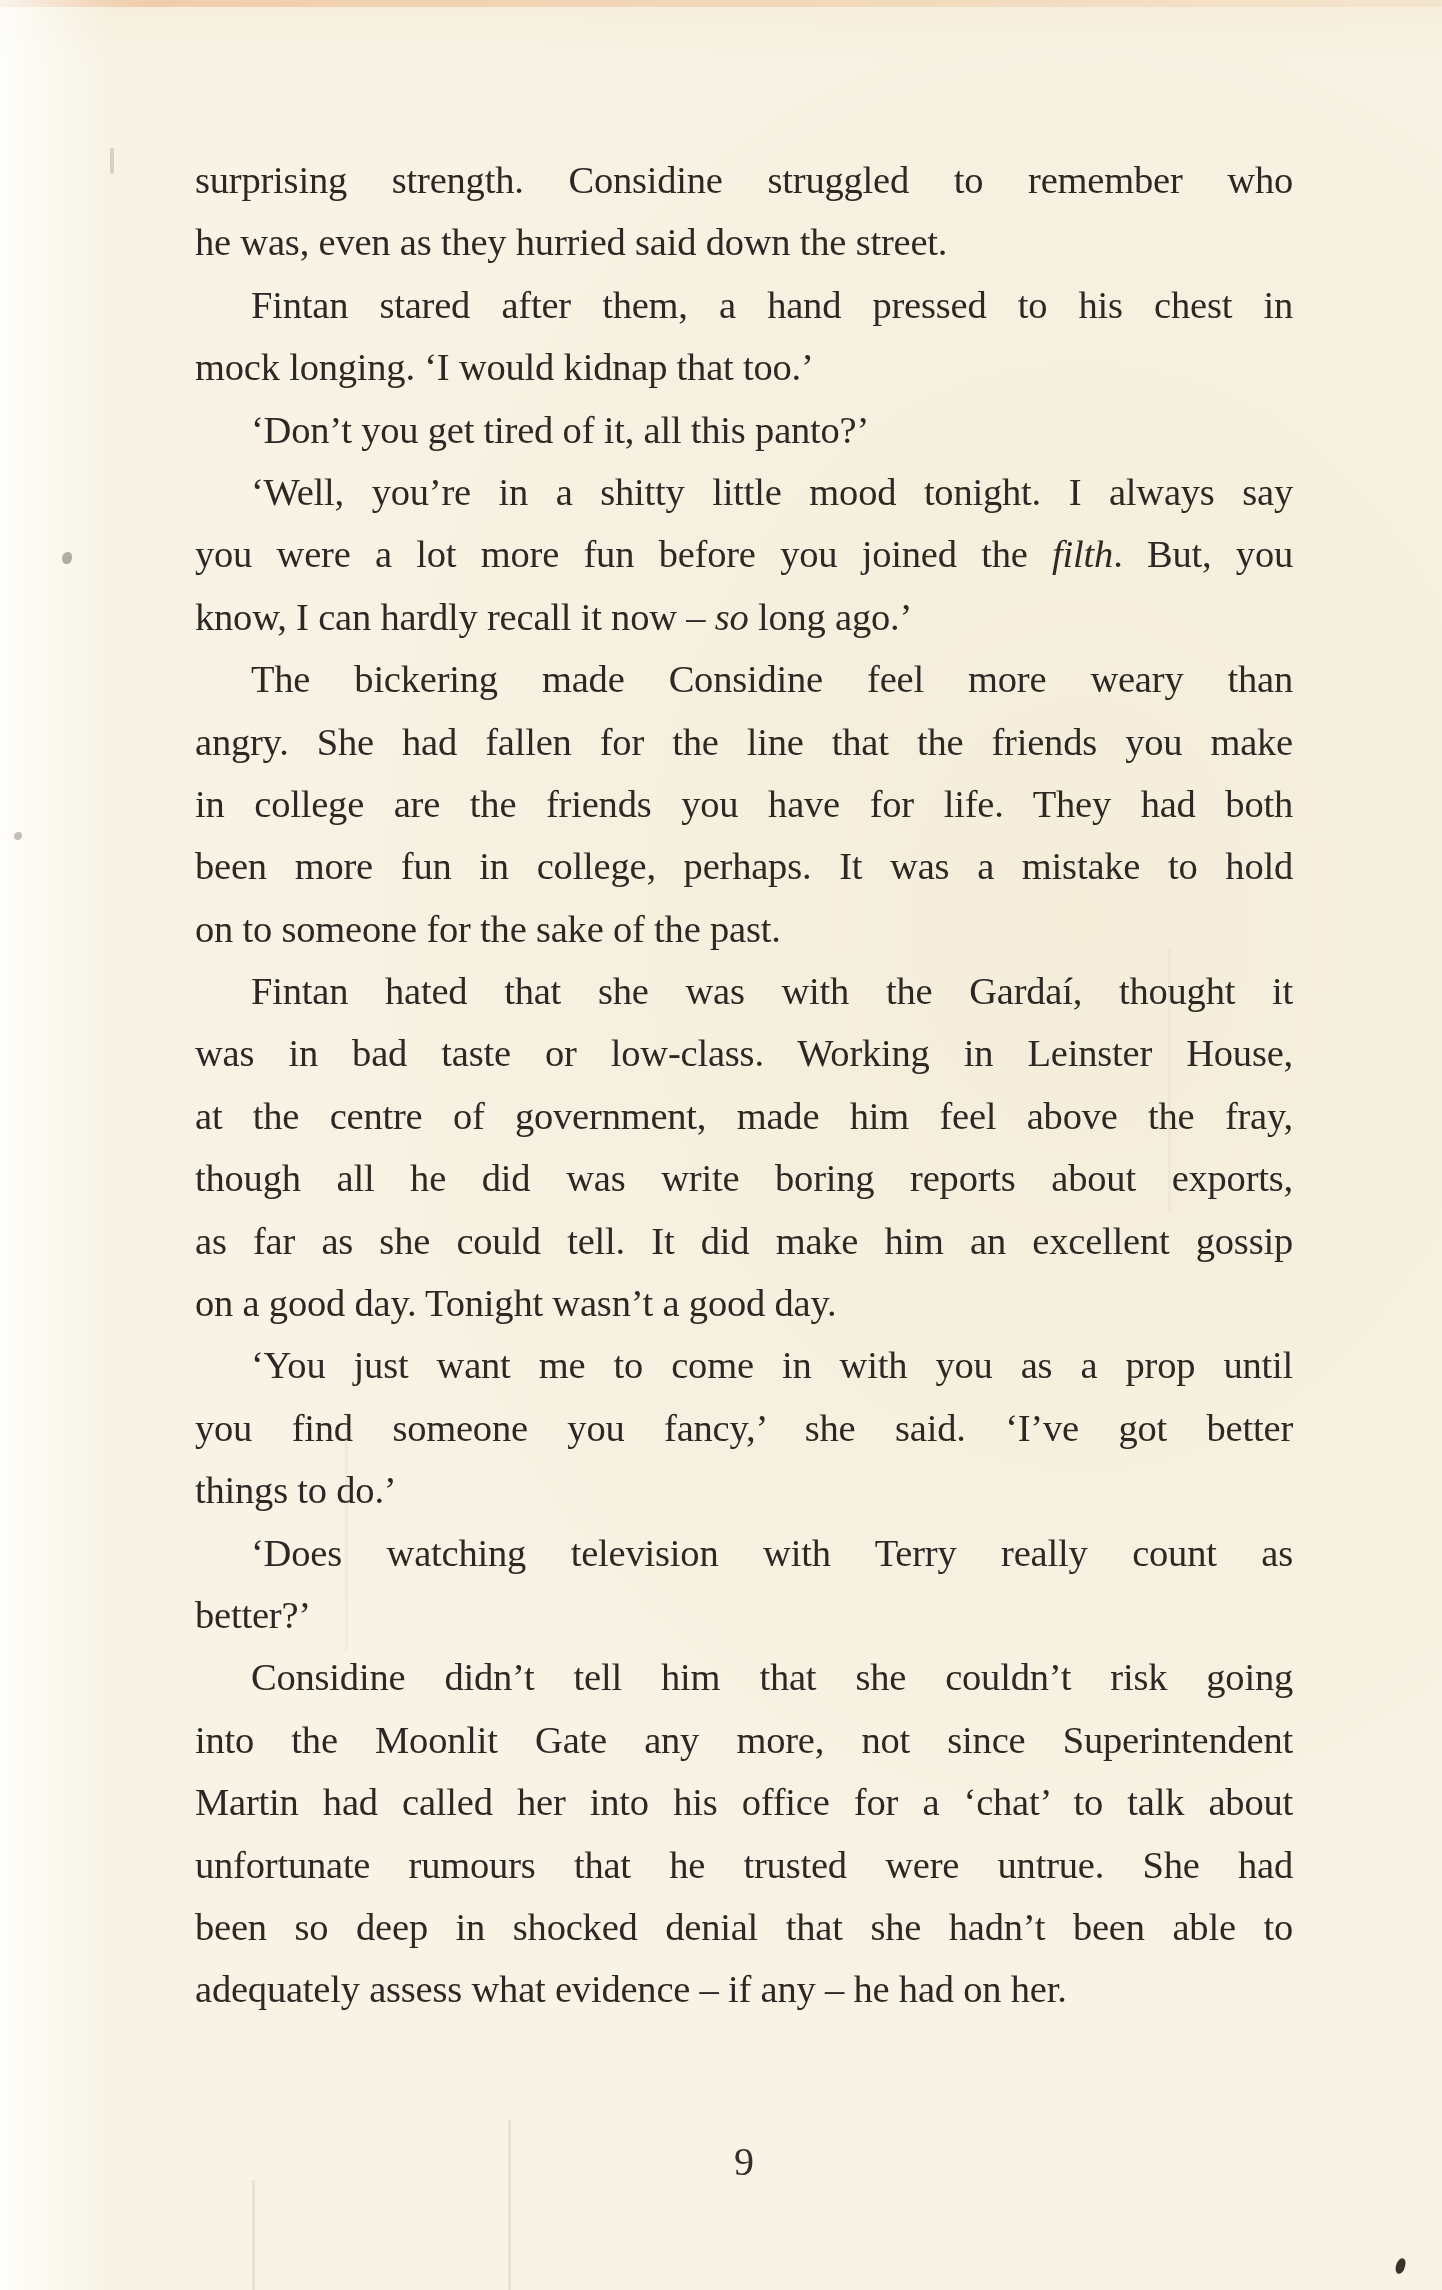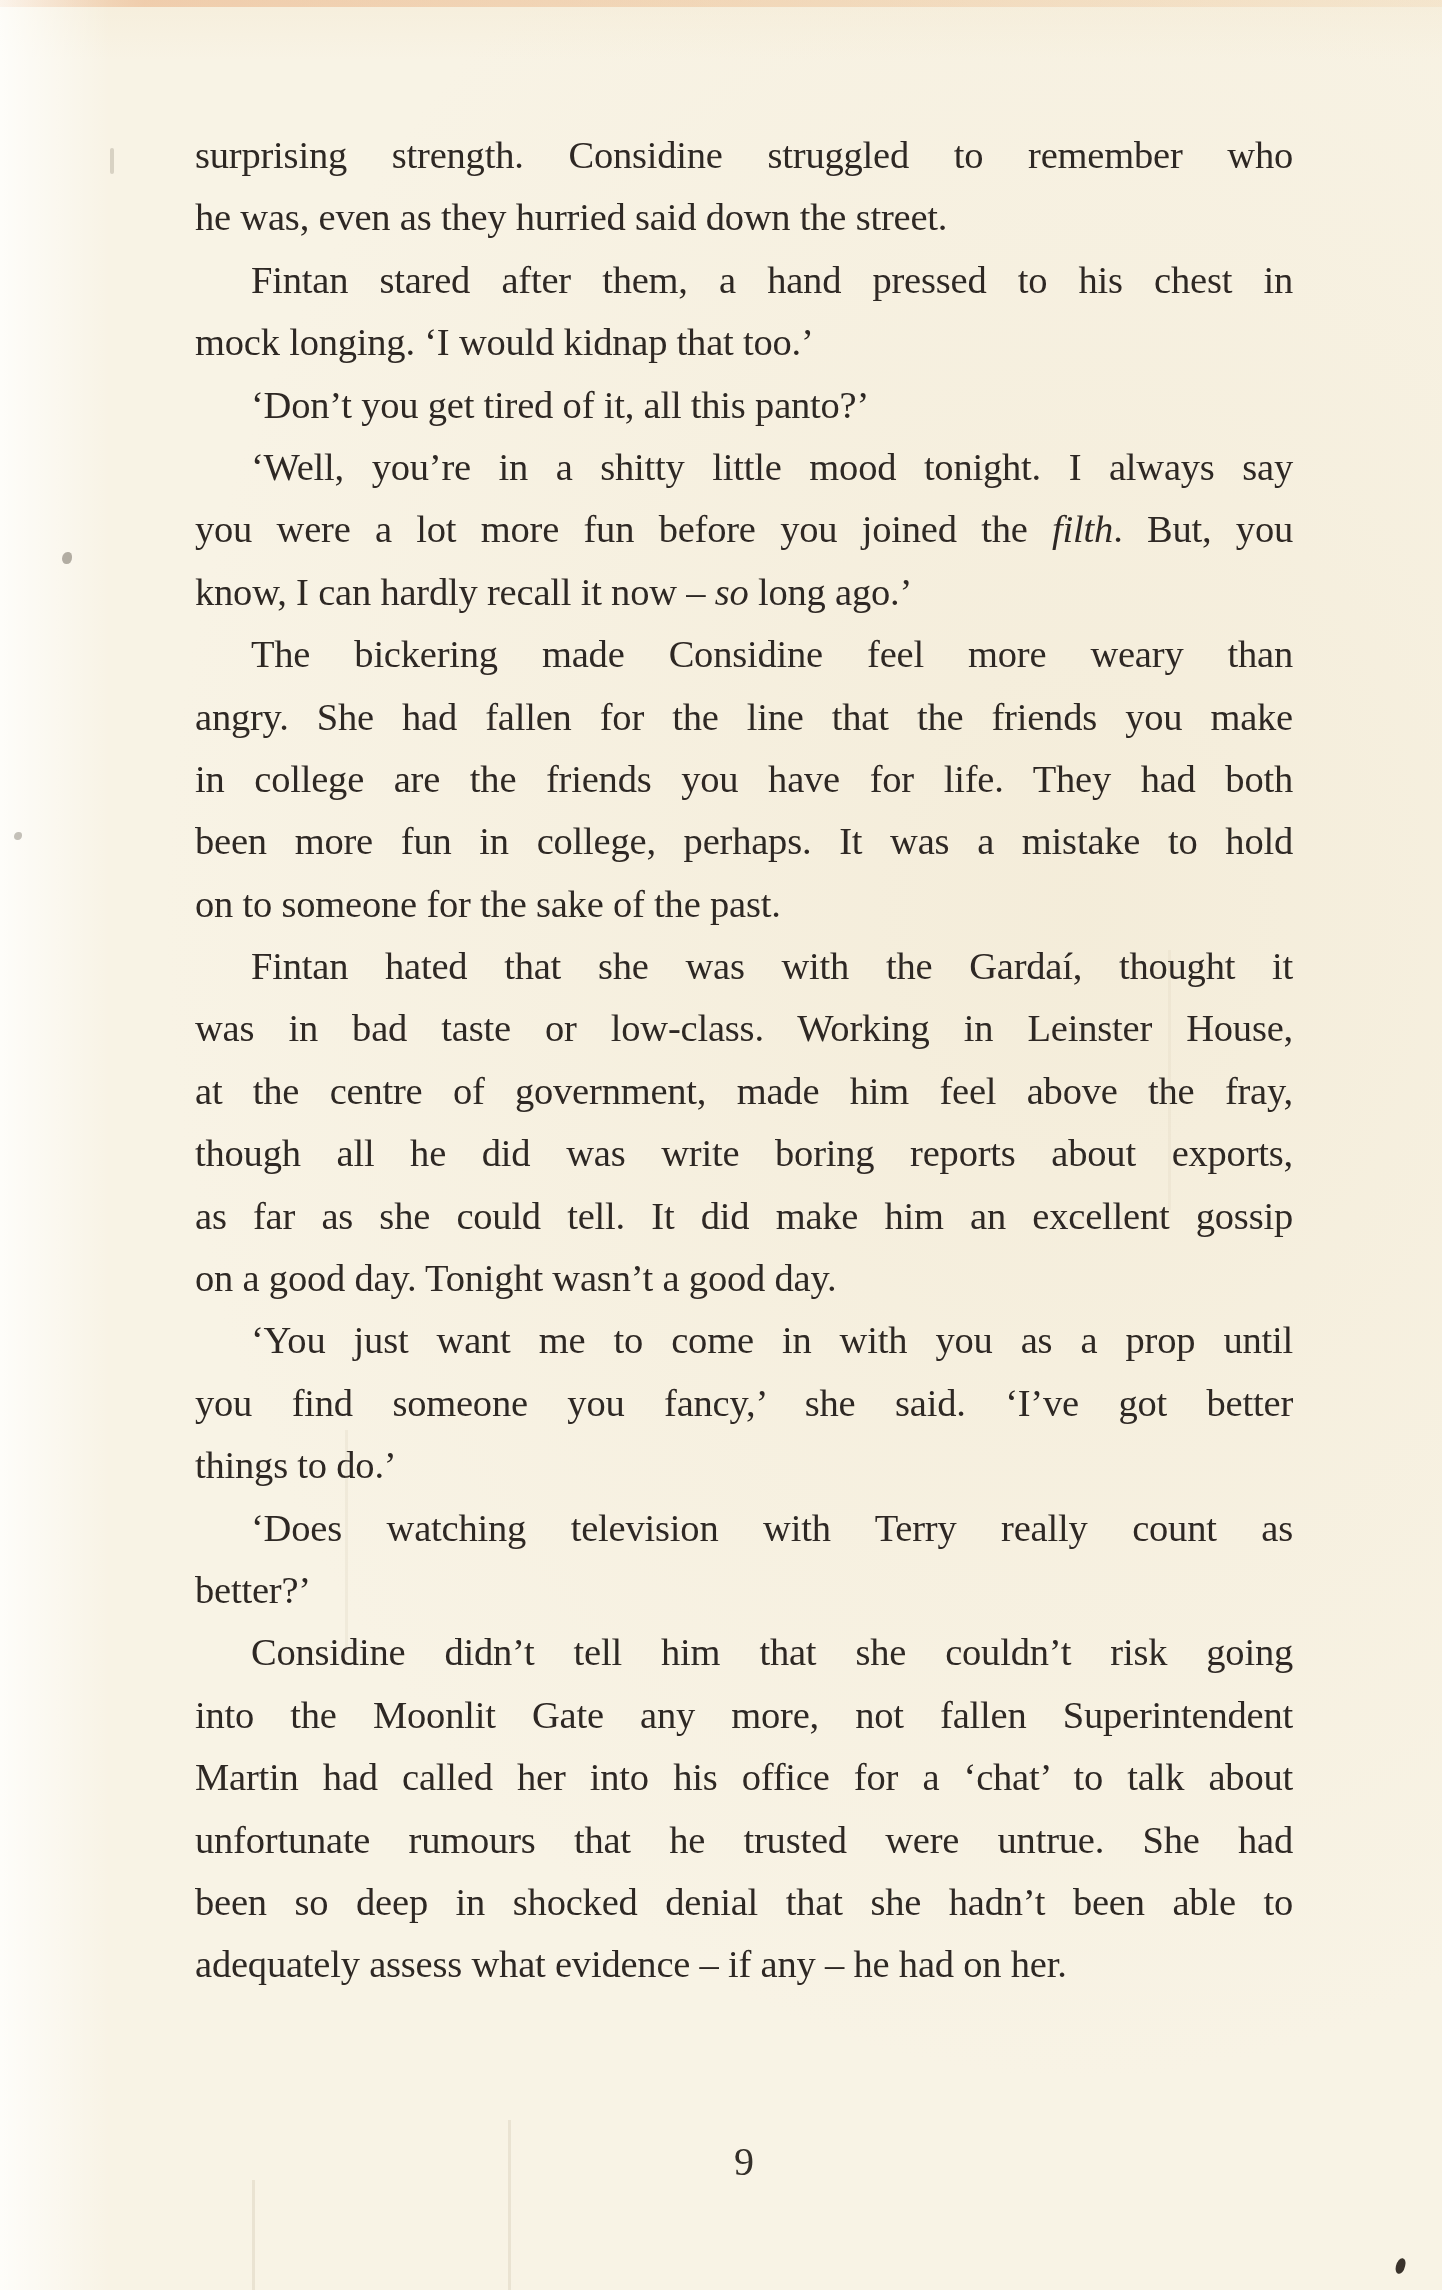--- a/index.html
+++ b/index.html
@@ -26,21 +26,21 @@
     width: 100%; height: 7px;
     background: linear-gradient(to right,
       rgba(233,170,120,0.10) 0%,
       rgba(230,155,100,0.40) 10%,
       rgba(233,170,115,0.32) 55%,
       rgba(238,190,140,0.18) 100%);
   }
   .text-block {
     position: absolute;
     left: 195px;
-    top: 124px;
+    top: 149px;
     width: 1098px;
     color: #2e2824;
   }
   .line {
     font-size: 38.5px;
     line-height: 62.4px;
     height: 62.4px;
     letter-spacing: -0.2px;
     white-space: normal;
     text-align: justify;
@@ -102,21 +102,21 @@
       <div class="line fill">at the centre of government, made him feel above the fray,</div>
       <div class="line fill">though all he did was write boring reports about exports,</div>
       <div class="line fill">as far as she could tell. It did make him an excellent gossip</div>
       <div class="line">on a good day. Tonight wasn’t a good day.</div>
       <div class="line fill indent">‘You just want me to come in with you as a prop until</div>
       <div class="line fill">you find someone you fancy,’ she said. ‘I’ve got better</div>
       <div class="line">things to do.’</div>
       <div class="line fill indent">‘Does watching television with Terry really count as</div>
       <div class="line">better?’</div>
       <div class="line fill indent">Considine didn’t tell him that she couldn’t risk going</div>
-      <div class="line fill">into the Moonlit Gate any more, not fallen Superintendent</div>
+      <div class="line fill">into the Moonlit Gate any more, not since Superintendent</div>
       <div class="line fill">Martin had called her into his office for a ‘chat’ to talk about</div>
       <div class="line fill">unfortunate rumours that he trusted were untrue. She had</div>
       <div class="line fill">been so deep in shocked denial that she hadn’t been able to</div>
       <div class="line">adequately assess what evidence – if any – he had on her.</div>
     </div>
 
   <div class="page-number">9</div>
 
   <div class="streak s1"></div>
   <div class="streak s2"></div>

